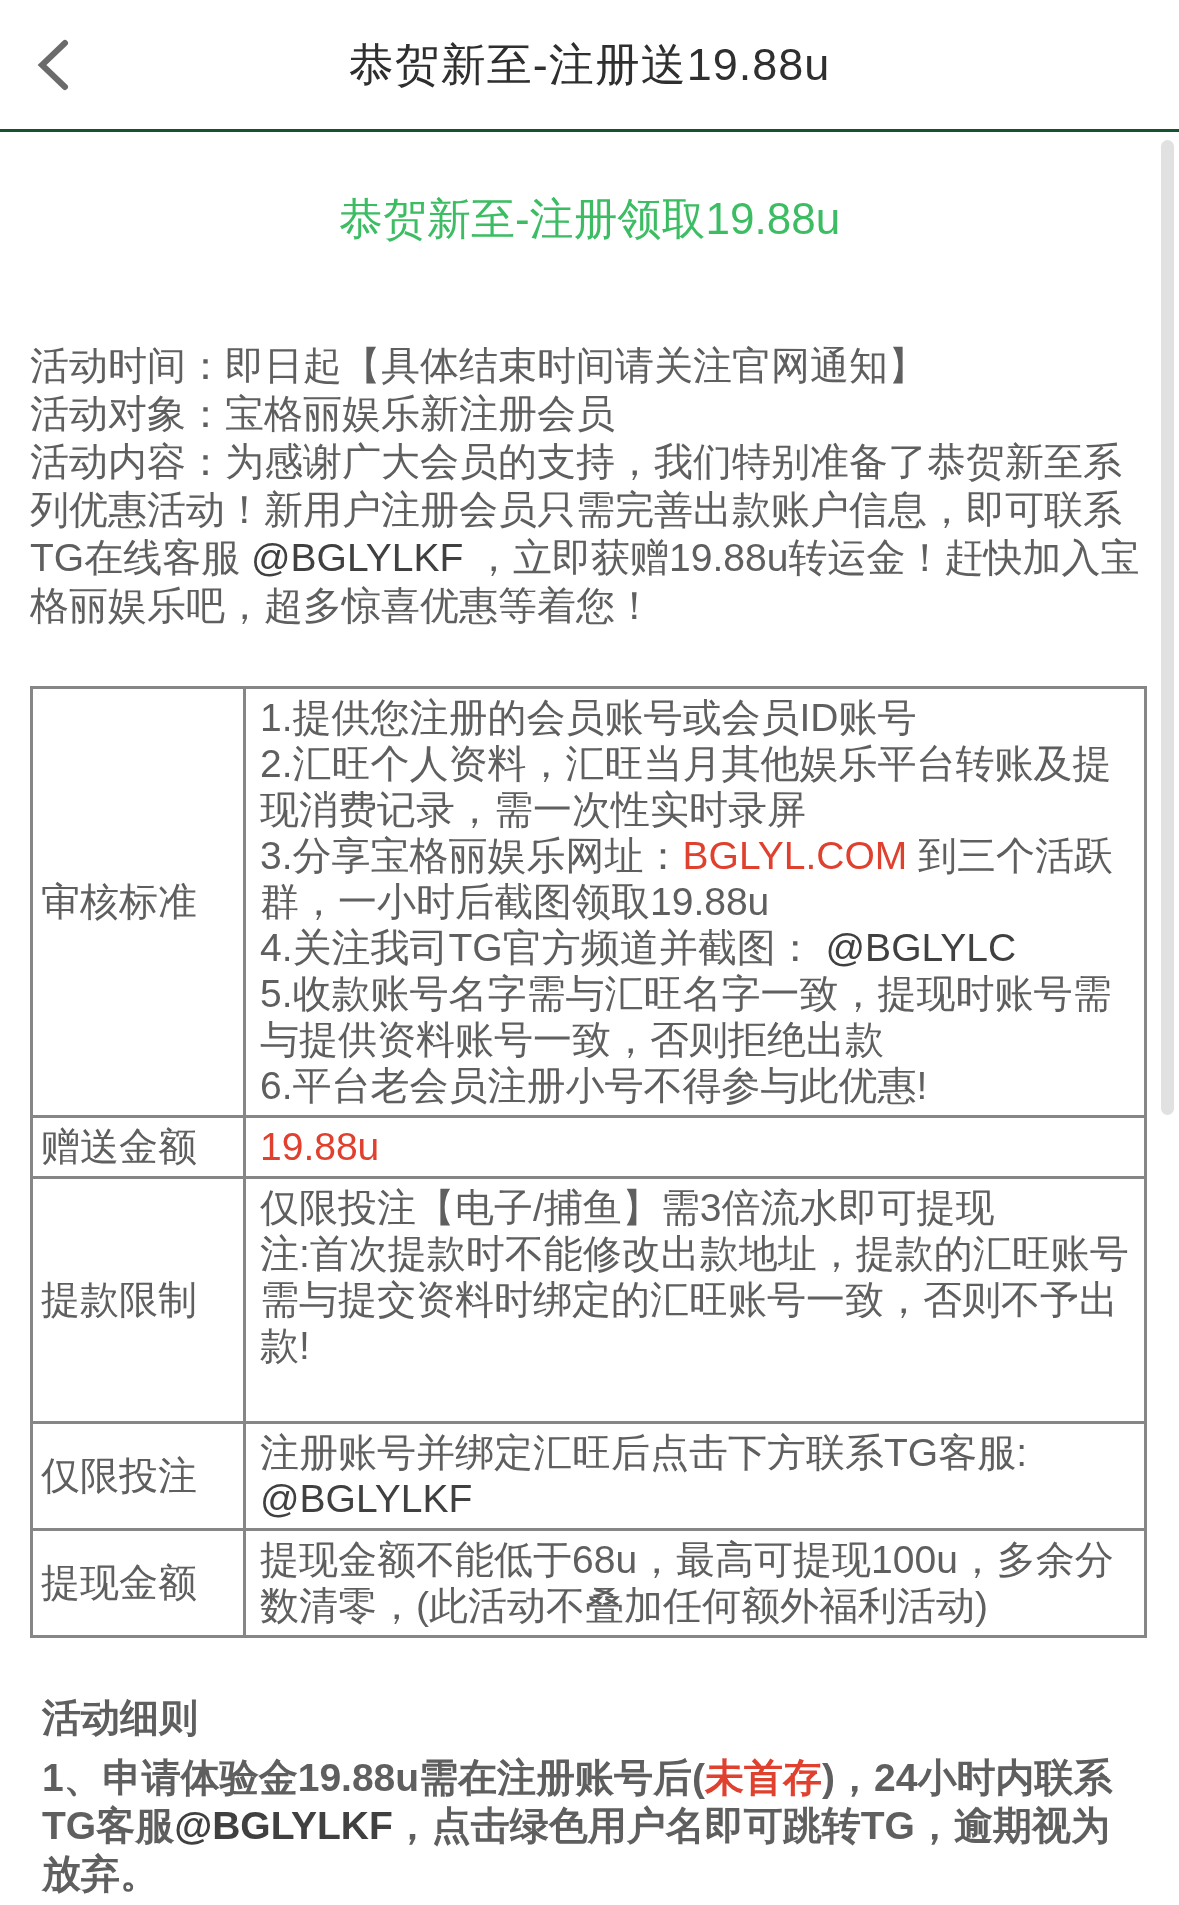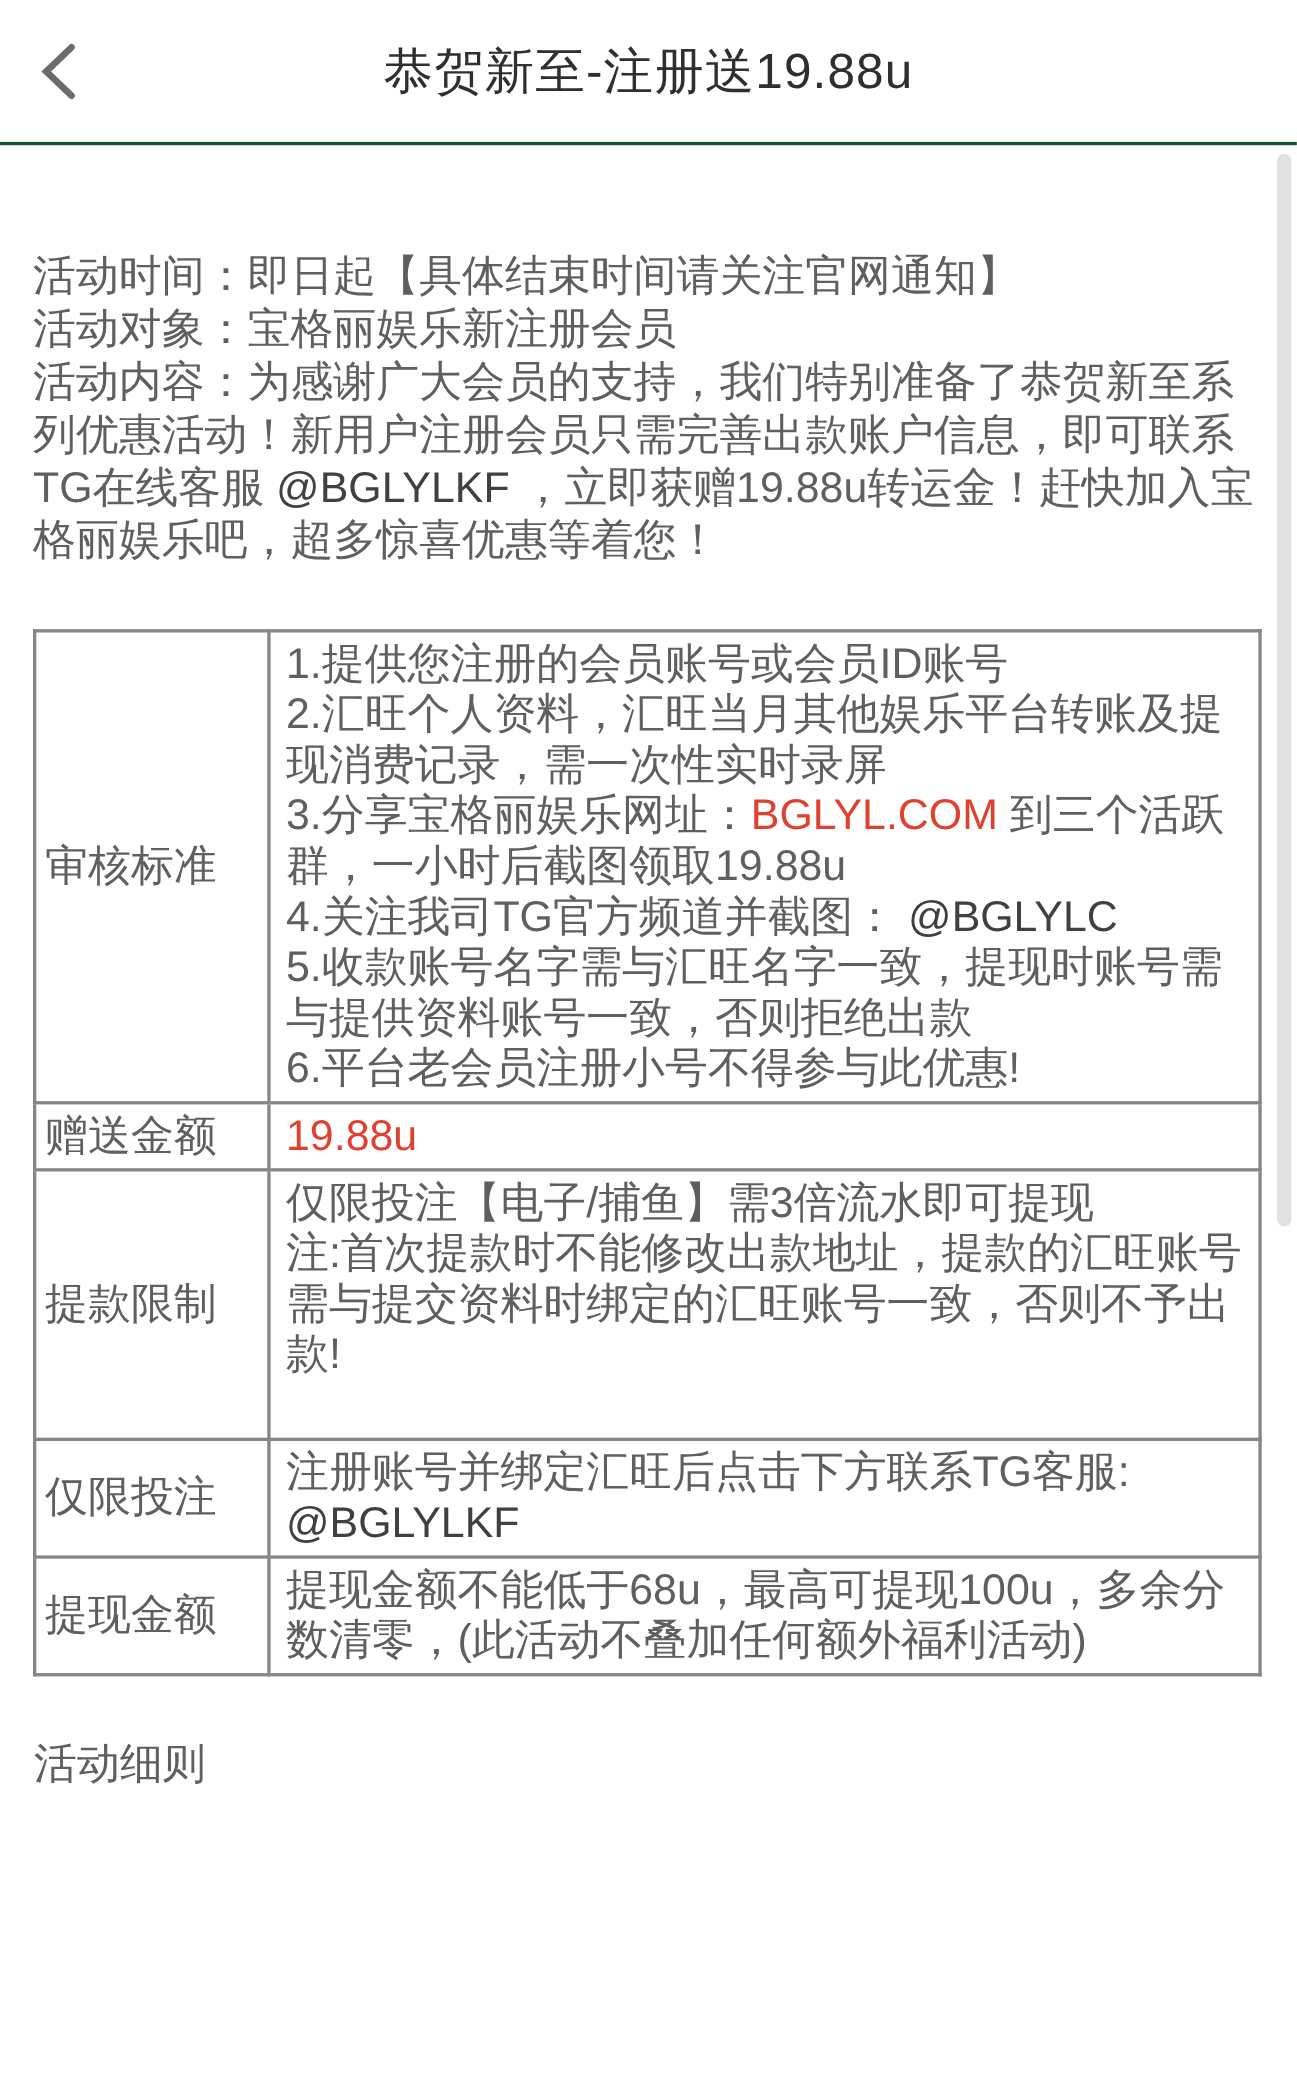--- a/index.html
+++ b/index.html
@@ -59,21 +59,21 @@
     white-space:pre-wrap;
   }
   .row-limit .content-cell{padding-bottom:52px;}
   .green{color:#404040;}
   .red{color:#e0402e;}
   
   .details{
     margin:56px 30px 0 30px;
     font-size:39px;line-height:48px;
   }
-  .details p{margin:1px;white-space:pre-wrap;}
+  .details p{margin:12px;white-space:pre-wrap;font-weight:bold;}
   
   .scrollbar-thumb{
     position:absolute;
     right:5px;top:140px;
     width:13px;height:975px;
     border-radius:7px;
     background:#e1e1e1;
   }
 </style>
 </head>
@@ -84,20 +84,21 @@
     <span>
       <svg width="42" height="54" viewBox="0 0 42 54">
         <polyline points="33,5 10,27 33,49" fill="none" stroke="#6b6b6b" stroke-width="6" stroke-linecap="round" stroke-linejoin="miter"></polyline>
       </svg>
     </span>
   </button>
   <h1 class="header-title">恭贺新至-注册送19.88u</h1>
 </header>
 
 <main>
+  <h2 class="page-title">恭贺新至-注册领取19.88u</h2>
 
   <div class="intro">
     <p>活动时间：即日起【具体结束时间请关注官网通知】</p>
     <p>活动对象：宝格丽娱乐新注册会员</p>
     <p><span>活动内容：为感谢广大会员的支持，我们特别准备了恭贺新至系列优惠活动！新用户注册会员只需完善出款账户信息，即可联系TG在线客服 </span><span class="green">@BGLYLKF</span><span> ，立即获赠19.88u转运金！赶快加入宝格丽娱乐吧，超多惊喜优惠等着您！</span></p>
   </div>
 
   <table class="rules-table">
     <tbody>
       <tr>
@@ -125,17 +126,18 @@
       </tr>
       <tr>
         <td class="label-cell">提现金额</td>
         <td class="content-cell">提现金额不能低于68u，最高可提现100u，多余分数清零，(此活动不叠加任何额外福利活动)</td>
       </tr>
     </tbody>
   </table>
 
   <div class="details">
     <p>活动细则</p>
+    <p><span>1、申请体验金19.88u需在注册账号后(</span><span class="red">未首存</span><span>)，24小时内联系TG客服</span><span class="green">@BGLYLKF</span><span>，点击绿色用户名即可跳转TG，逾期视为放弃。</span></p>
 
   </div>
 </main>
 
 <div class="scrollbar-thumb"></div>
 
 </body></html>

